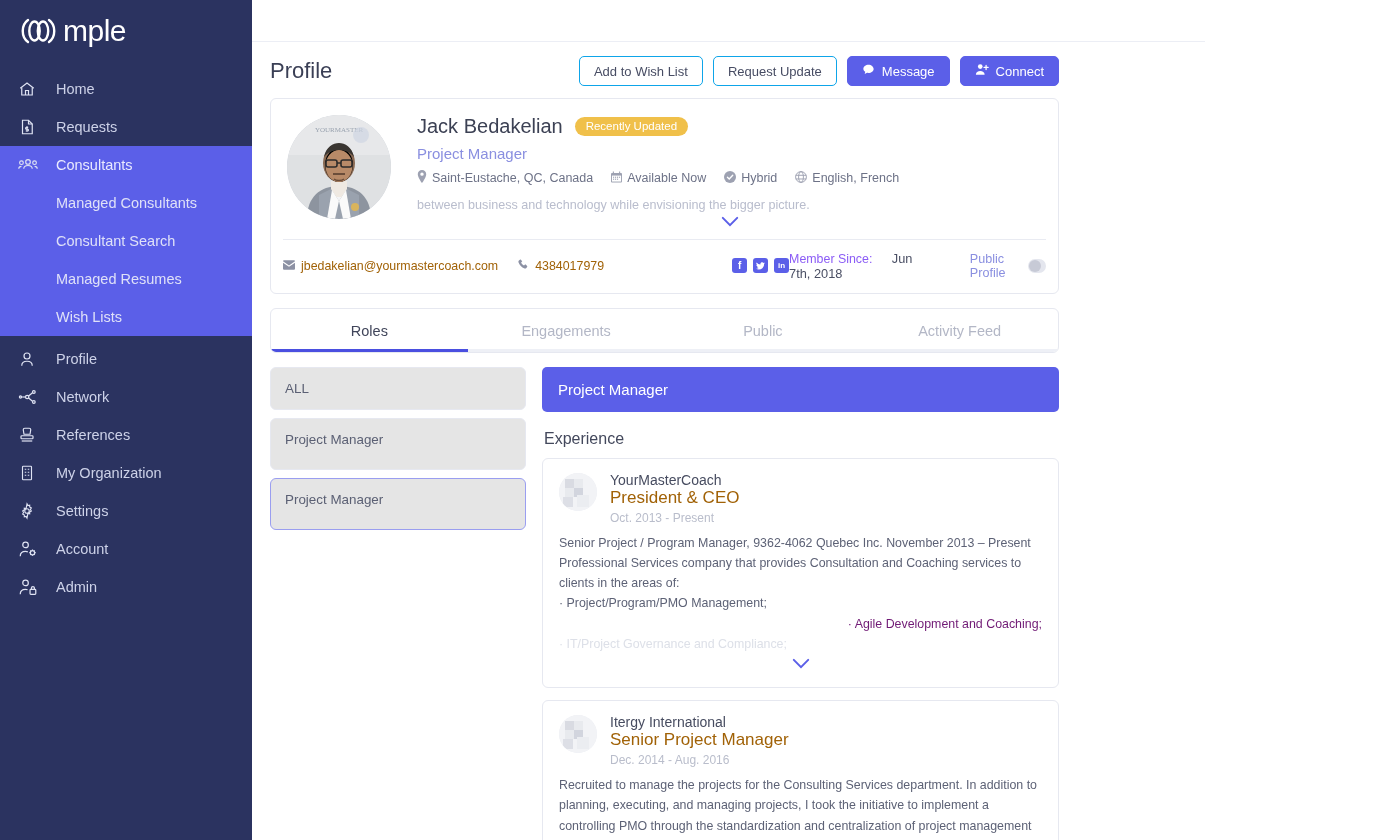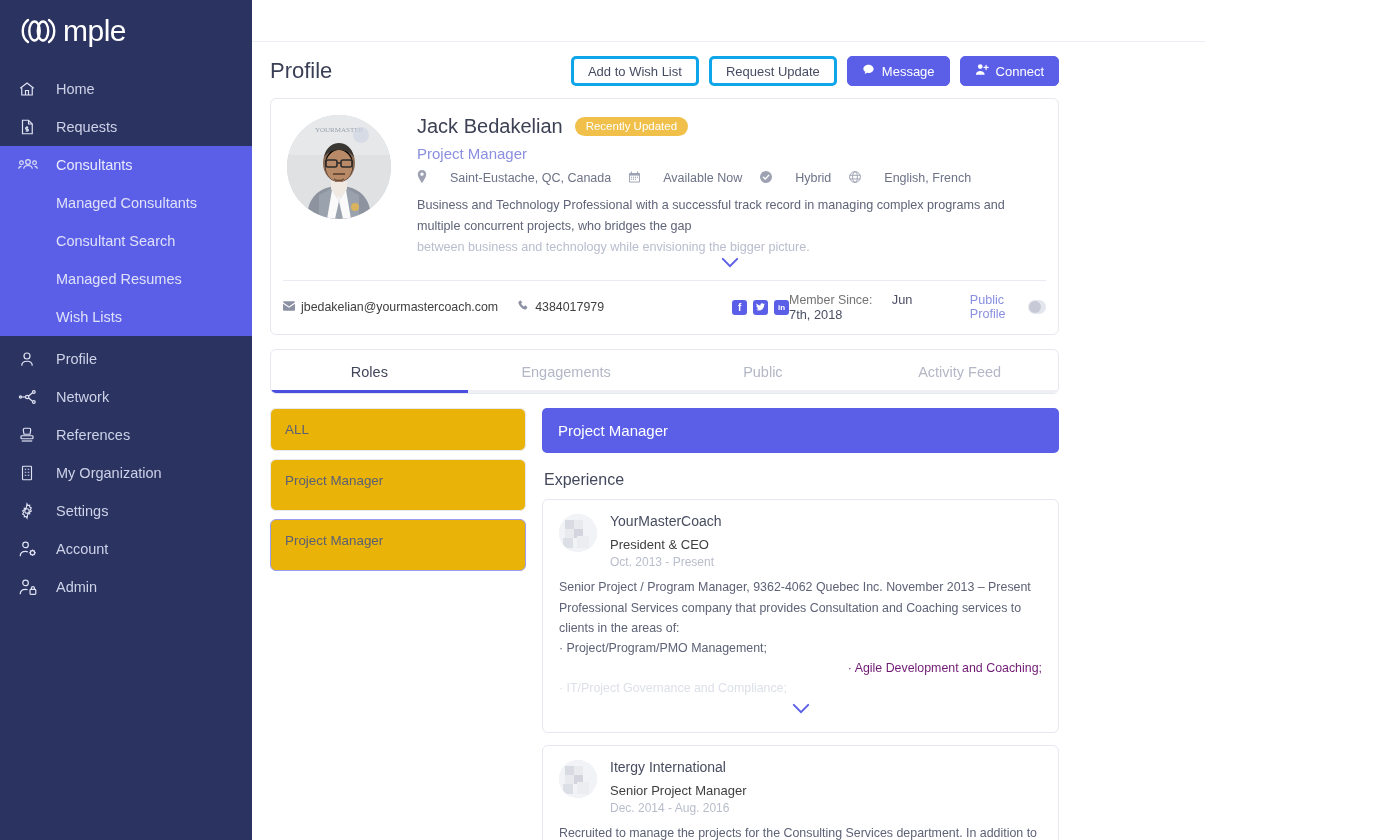--- a/index.html
+++ b/index.html
@@ -68,21 +68,21 @@
   }
   .page-title { font-size: 22px; color: #3a3f55; font-weight: 400; }
   .head-actions { margin-left: auto; display: flex; align-items: center; gap: 10px; }
   .btn {
     height: 30px; border-radius: 5px;
     font-size: 13px;
     display: flex; align-items: center; justify-content: center;
     gap: 7px; padding: 0 14px; cursor: pointer;
     white-space: nowrap;
   }
-  .btn-outline { background:#fff; border: 3px solid #0ea5e9; color: #474c63; }
+  .btn-outline { background:#fff; border: 1px solid #0ea5e9; color: #474c63; }
   .btn-primary { background:#5b5fe8; border: 1px solid #5b5fe8; color: #fff; }
 
   
   .content { padding: 0 146px 0 18px; }
   .card {
     border: 1px solid #e6e8f0; border-radius: 6px; background: #fff;
   }
   .profile-card { display: flex; padding: 14px 16px 0 16px; }
   .avatar {
     width: 104px; height: 104px; min-width: 104px; border-radius: 50%;
@@ -96,45 +96,45 @@
   .pname { font-size: 20px; color: #3c4154; }
   .badge {
     background: #f0c04a; color: #fff; font-size: 11.5px;
     border-radius: 11px; padding: 4px 11px; line-height: 1;
   }
   .ptitle { color: #8a8fe0; font-size: 15px; margin-top: 7px; }
   .meta-row {
     display: flex; align-items: center; gap: 18px;
     margin-top: 8px; color: #6d7287; font-size: 12.5px;
   }
-  .meta-item { display: flex; align-items: center; gap: 23px; }
+  .meta-item { display: flex; align-items: center; gap: 5px; }
   .meta-item svg { opacity: .85; }
   .bio {
     margin-top: 9px; color: #5f6478; font-size: 12.6px;
     line-height: 1.65; max-width: 800px;
     position: relative;
   }
   .bio .line2 { color: #b9bdcd; }
   .chev-center { text-align: center; margin-top: -3px; color: #5b5fe8; }
   .divider { height: 1px; background: #e9ebf2; margin: 8px 12px 0 12px; }
   .contact-row {
     display: flex; align-items: center;
     padding: 11px 12px 12px 12px;
     font-size: 12.4px;
   }
   .contact-left { display: flex; align-items: center; gap: 20px; }
-  .contact-item { display: flex; align-items: flex-end; gap: 6px; color: #404040; }
+  .contact-item { display: flex; align-items: flex-end; gap: 6px; color: #a16207; }
   .socials { display: flex; align-items: center; gap: 6px; margin-left: 128px; }
   .soc {
     width: 15px; height: 15px; border-radius: 3px; background: #5b5fe8;
     display: flex; align-items: center; justify-content: center;
     color: #fff; font-size: 10px; font-weight: bold;
   }
   .contact-right { margin-left: auto; display: flex; align-items: center; gap: 54px; }
-  .ms-label { color: #737373; font-size: 12.4px; }
+  .ms-label { color: #8b5cf6; font-size: 12.4px; }
   .ms-value { color: #4a4f64; font-size: 12.8px; margin-left: 16px; }
   .pp-label { color: #8a8fe0; font-size: 12.6px; }
   .toggle {
     width: 26px; height: 14px; border-radius: 8px; background: #e4e6ee;
     position: relative; margin-left: 9px; cursor: pointer;
   }
   .toggle::after {
     content: ""; position: absolute; top: 1px; left: 1px;
     width: 12px; height: 12px; border-radius: 50%; background: #c7cad6;
   }
@@ -149,21 +149,21 @@
   .tab.active { color: #40455a; }
   .tabs-underline {
     position: absolute; bottom: 0; left: 0; height: 3px; background: #eef0f6; width: 100%;
   }
   .tabs-underline .act { width: 25%; height: 3px; background: #4a4fe0; }
 
   
   .cols { display: flex; margin-top: 14px; gap: 16px; }
   .col-left { width: 256px; min-width: 256px; }
   .role-box {
-    border: 1px solid #e6e8f0; border-radius: 6px; background:#eab308;
+    border: 1px solid #e6e8f0; border-radius: 6px; background:#e5e5e5;
     padding: 13px 14px; margin-bottom: 8px;
     font-size: 13.4px; color: #5b6074; cursor: pointer;
   }
   .role-box.tall { height: 52px; }
   .role-box.selected { border: 1px solid #9a9ef0; height: 52px; }
   .col-right { flex: 1; }
   .role-header {
     background: #5b5fe8; color: #fff; border-radius: 5px;
     padding: 14px 16px; font-size: 15px;
   }
@@ -174,21 +174,21 @@
     position: relative;
   }
   .exp-head { display: flex; }
   .exp-logo {
     width: 38px; height: 38px; min-width: 38px; border-radius: 50%;
     overflow: hidden; background: #eceef3; margin-top: 1px;
   }
   .exp-logo svg { display:block; }
   .exp-meta { padding-left: 13px; }
   .exp-company { font-size: 14px; color: #474c60; }
-  .exp-role { font-size: 13px; color: #404040; margin-top: 8px; }
+  .exp-role { font-size: 17px; color: #a16207; margin-top: 0; }
   .exp-dates { font-size: 12px; color: #b9bdcb; margin-top: 3px; }
   .exp-desc {
     margin-top: 8px; font-size: 12.4px; line-height: 1.63; color: #5d6276;
   }
   .exp-desc .faded { color: #701a75; text-align: right; }
   .exp-desc .faded2 { color: #dde0e8; }
   .exp-chev { text-align:center; color:#5b5fe8; margin-top: 1px; }
 </style>
 </head>
 <body>
@@ -461,21 +461,20 @@
                       <circle cx="7" cy="7" r="6.3"></circle>
                       <ellipse cx="7" cy="7" rx="2.8" ry="6.3"></ellipse>
                       <path d="M.9 5h12.2M.9 9.3h12.2"></path>
                     </svg>
                 </span>
                 <span>English, French</span>
               </div>
             </div>
 
             <div class="bio">
-              <div>Business and Technology Professional with a successful track record in managing complex programs and multiple concurrent projects, who bridges the gap</div>
               <div class="line2">between business and technology while envisioning the bigger picture.</div>
             </div>
             <div class="chev-center">
               <svg width="18" height="11" viewBox="0 0 20 12" fill="none" stroke="#5b5fe8" stroke-width="2.2" stroke-linecap="round">
                   <path d="M2 2l8 8 8-8"></path>
                 </svg>
             </div>
           </div>
         </div>
 

